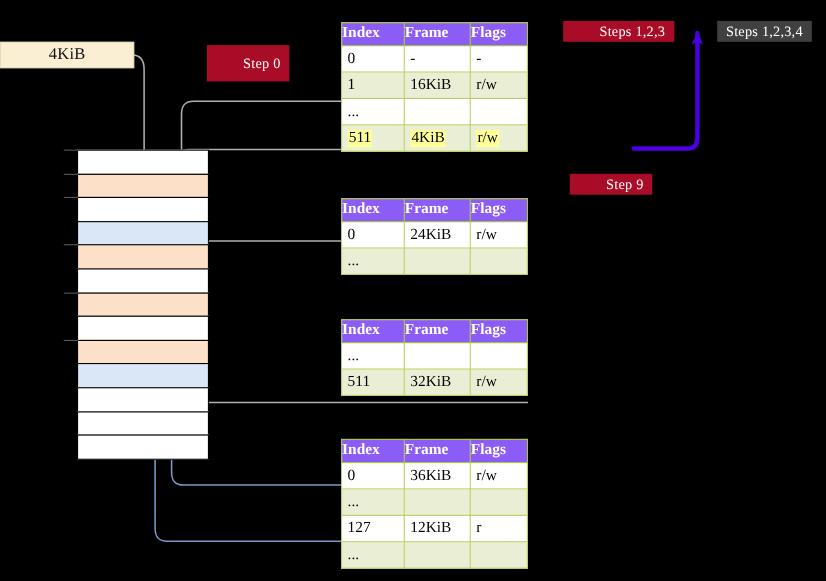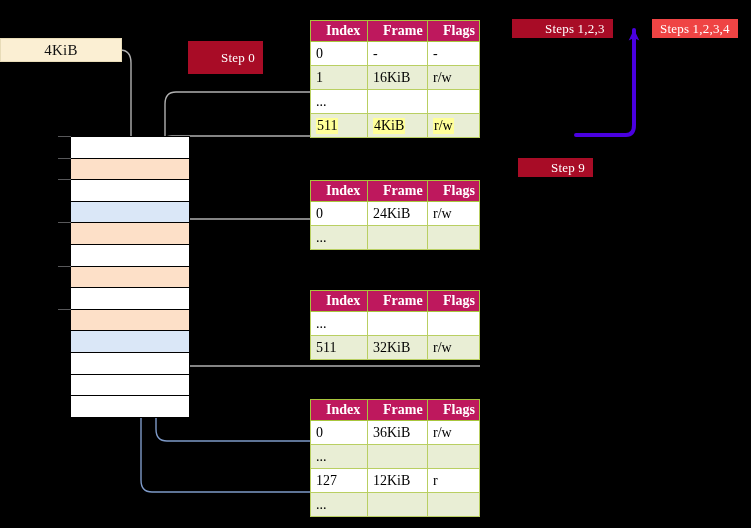--- a/index.html
+++ b/index.html
@@ -31,21 +31,21 @@
     position:absolute;
     color:#ffffff;
     font-size:13px;
     line-height:1;
     display:flex;align-items:center;justify-content:center;
     padding:0 8px;
     white-space:nowrap;
     letter-spacing:.2px;
   }
   .badge.red{background:#a80c26;padding-left:33px;}
-  .badge.purple{background:#ef4444;}
+  .badge.purple{background:#404040;}
 
   
   #memcol{position:absolute;}
   .memrow{
     position:absolute;left:0;
     border:1px solid #000;
     box-sizing:border-box;
   }
   .memrow.white{background:#ffffff;}
   .memrow.peach{background:#fde0c8;}
@@ -55,25 +55,25 @@
   
   .ptable{
     position:absolute;
     border-collapse:collapse;
     border:1px solid #8aa62b;
     background:#fff;
     font-size:14px;
     table-layout:fixed;
   }
   .ptable th{
-    background:#be185d;
+    background:#8b5cf6;
     color:#ffffff;
     font-weight:bold;
     text-align:left;
-    padding:2px 15px;
+    padding:2px 0;
     border:1px solid #a8c63c;
     font-size:14px;
     height:20px;
     box-sizing:border-box;
   }
   .ptable td{
     border:1px solid #b9cf62;
     padding:1px 5px;
     height:24px;
     box-sizing:border-box;

